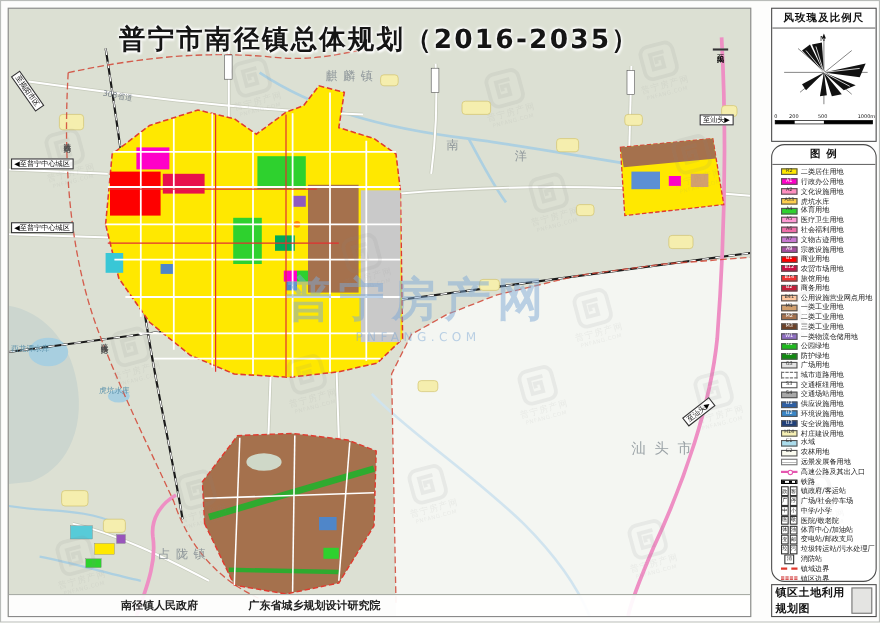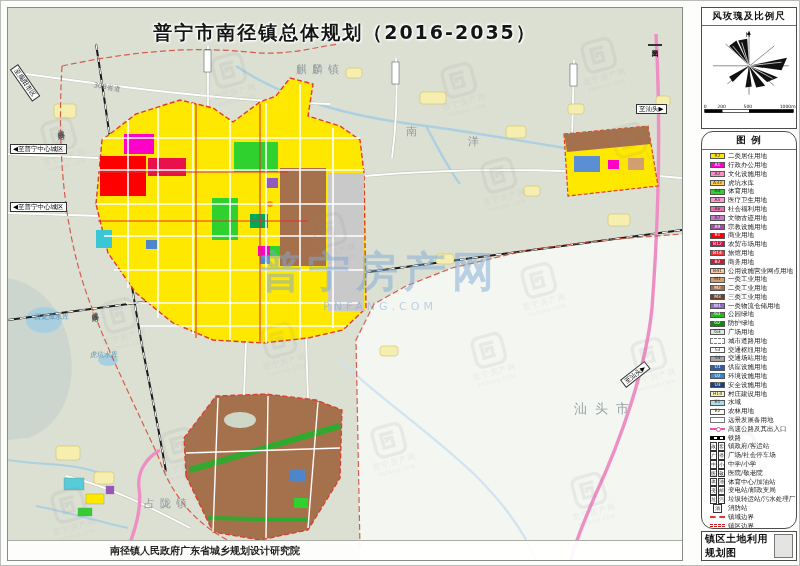--- a/index.html
+++ b/index.html
@@ -1,24 +1,24 @@
 <!DOCTYPE html>
 <html><head>
 <meta charset="utf-8">
 <style>
   html,body{margin:0;padding:0;background:#e8e8e6;font-family:"DejaVu Sans","Liberation Sans",sans-serif;}
   .page{position:relative;width:800px;height:566px;background:#fdfdfc;box-sizing:border-box;padding:6px;border:1px solid #b9bcb9;overflow:hidden;}
   .content{display:flex;height:554px;}
   
   .map-area{position:relative;width:674px;height:552px;border:1px solid #8a8a8a;background:#dce0d3;overflow:hidden;flex:none;}
   .map-area svg.basemap{position:absolute;left:0;top:0;}
-  .map-title{position:absolute;left:0;top:12px;width:100%;text-align:center;font-size:19px;font-weight:bold;color:#151515;letter-spacing:2px;
+  .map-title{position:absolute;left:0;top:12px;width:100%;text-align:center;font-size:24px;font-weight:bold;color:#151515;letter-spacing:2px;
     text-shadow:0 0 2px #fff,0 0 4px #fff,1px 1px 2px #fff,-1px -1px 2px #fff;z-index:6;}
   .credits{position:absolute;left:0;bottom:0;width:100%;height:20px;background:rgba(255,255,255,.93);border-top:1px solid #a9ada6;
-    display:flex;align-items:center;padding-left:102px;box-sizing:border-box;font-size:10px;font-weight:bold;color:#222;z-index:6;}
+    display:flex;align-items:center;gap:46px;padding-left:102px;box-sizing:border-box;font-size:10px;font-weight:bold;color:#222;z-index:6;}
   .labels{position:absolute;left:0;top:0;width:100%;height:100%;z-index:5;}
   .lbl{position:absolute;white-space:nowrap;transform-origin:left top;line-height:1.1;}
   .lbl-town{font-size:11px;color:#8f979b;letter-spacing:5px;}
   .lbl-city{font-size:13px;color:#99a1a5;letter-spacing:8px;}
   .lbl-water{font-size:7px;color:#5f94ad;}
   .lbl-rail{font-size:7px;color:#4a4a4a;writing-mode:vertical-rl;letter-spacing:1px;}
   .lbl-road{font-size:7px;color:#788089;}
   .lbl-tag{font-size:6.5px;background:#fff;border:1px solid #333;padding:0 2px;line-height:8px;color:#000;}
   .lbl.v{writing-mode:vertical-rl;}
   
@@ -225,21 +225,21 @@
       </svg>
 
       <div class="map-title">普宁市南径镇总体规划（2016-2035）</div>
 
       <div class="labels" id="map-labels">
           <div class="lbl lbl-town" style="left: 288px; top: 56px;">麒麟镇</div>
           <div class="lbl lbl-town" style="left: 398px; top: 118px;">南</div>
           <div class="lbl lbl-town" style="left: 460px; top: 128px;">洋</div>
           <div class="lbl lbl-city" style="left: 566px; top: 394px;">汕头市</div>
           <div class="lbl lbl-town" style="left: 136px; top: 490px;">占陇镇</div>
-          <div class="lbl lbl-water" style="left: 2px; top: 306px; margin-left: 24px;">西龙潭水库</div>
+          <div class="lbl lbl-water" style="left: 2px; top: 306px;">西龙潭水库</div>
           <div class="lbl lbl-water" style="left: 82px; top: 344px;">虎坑水库</div>
           <div class="lbl lbl-rail" style="left: 48px; top: 116px;">疏港铁路</div>
           <div class="lbl lbl-rail" style="left: 82px; top: 298px;">疏港铁路</div>
           <div class="lbl lbl-road" style="left: 86px; top: 74px; transform: rotate(10deg);">308省道</div>
           <div class="lbl lbl-tag" style="left: 2px; top: 136px;">◀至普宁中心城区</div>
           <div class="lbl lbl-tag" style="left: 2px; top: 194px;">◀至普宁中心城区</div>
           <div class="lbl lbl-tag" style="left: 628px; top: 96px;">至汕头▶</div>
           <div class="lbl lbl-tag" style="left: 612px; top: 372px; transform: rotate(-38deg);">至汕头▶</div>
           <div class="lbl lbl-tag" style="left: 10px; top: 56px; transform: rotate(55deg);">至揭阳市区</div>
           <div class="lbl lbl-tag v" style="left: 640px; top: 36px;">至揭阳</div>

